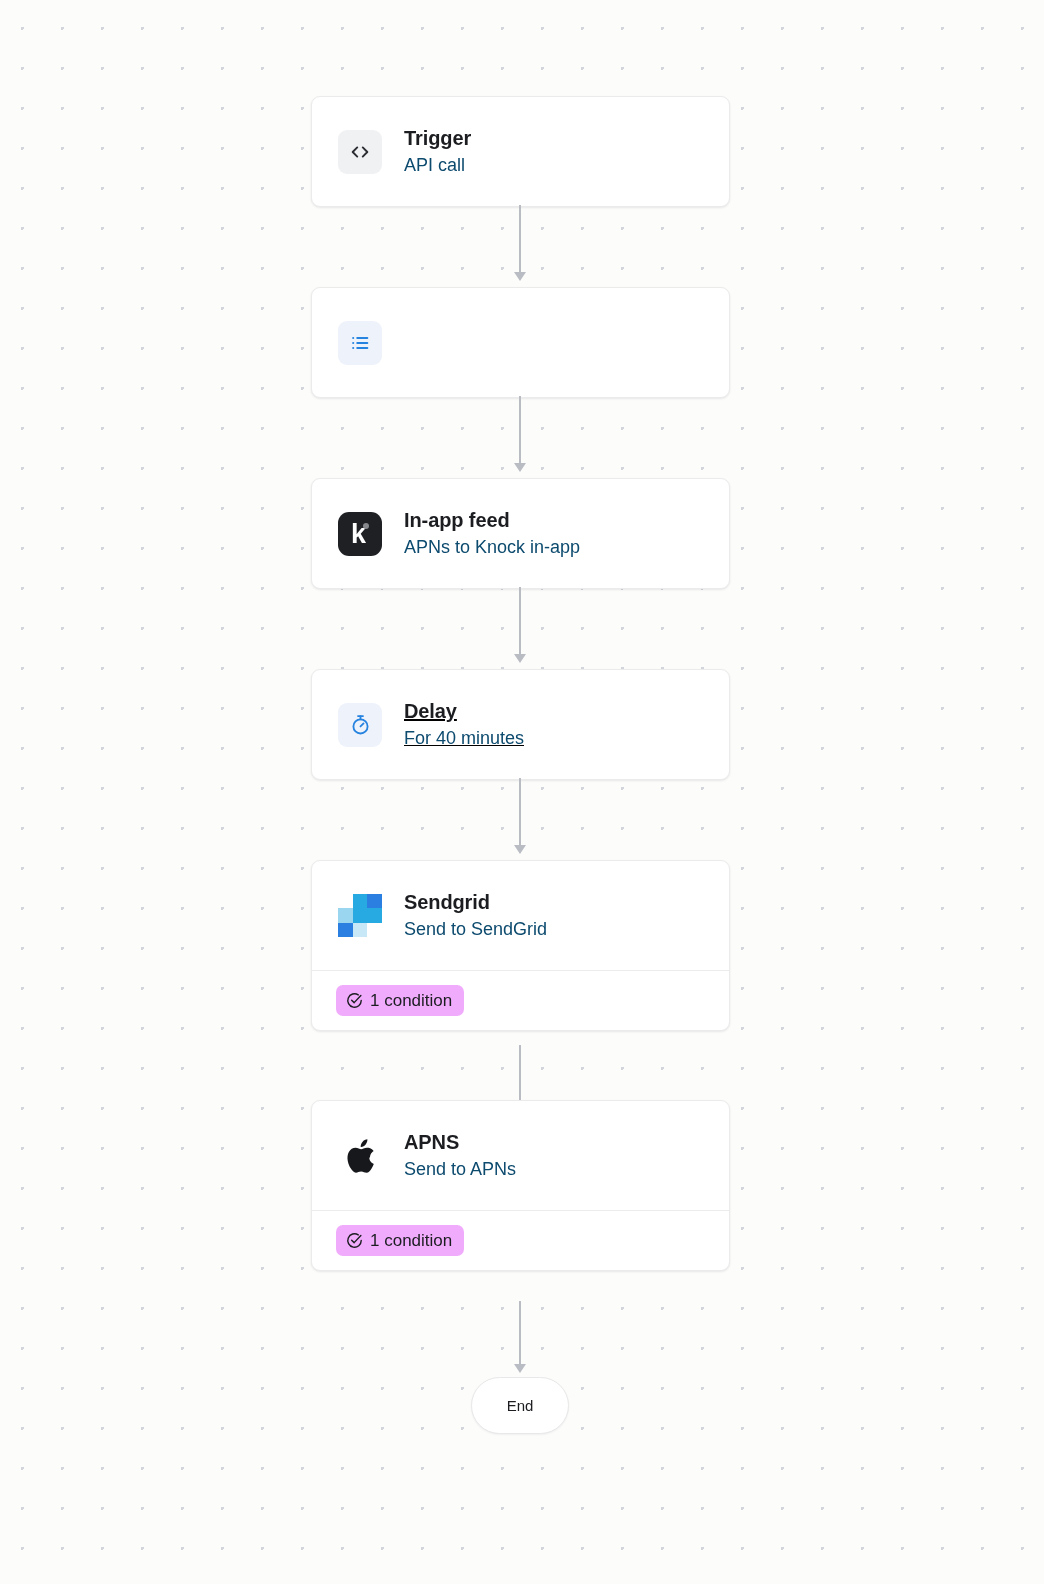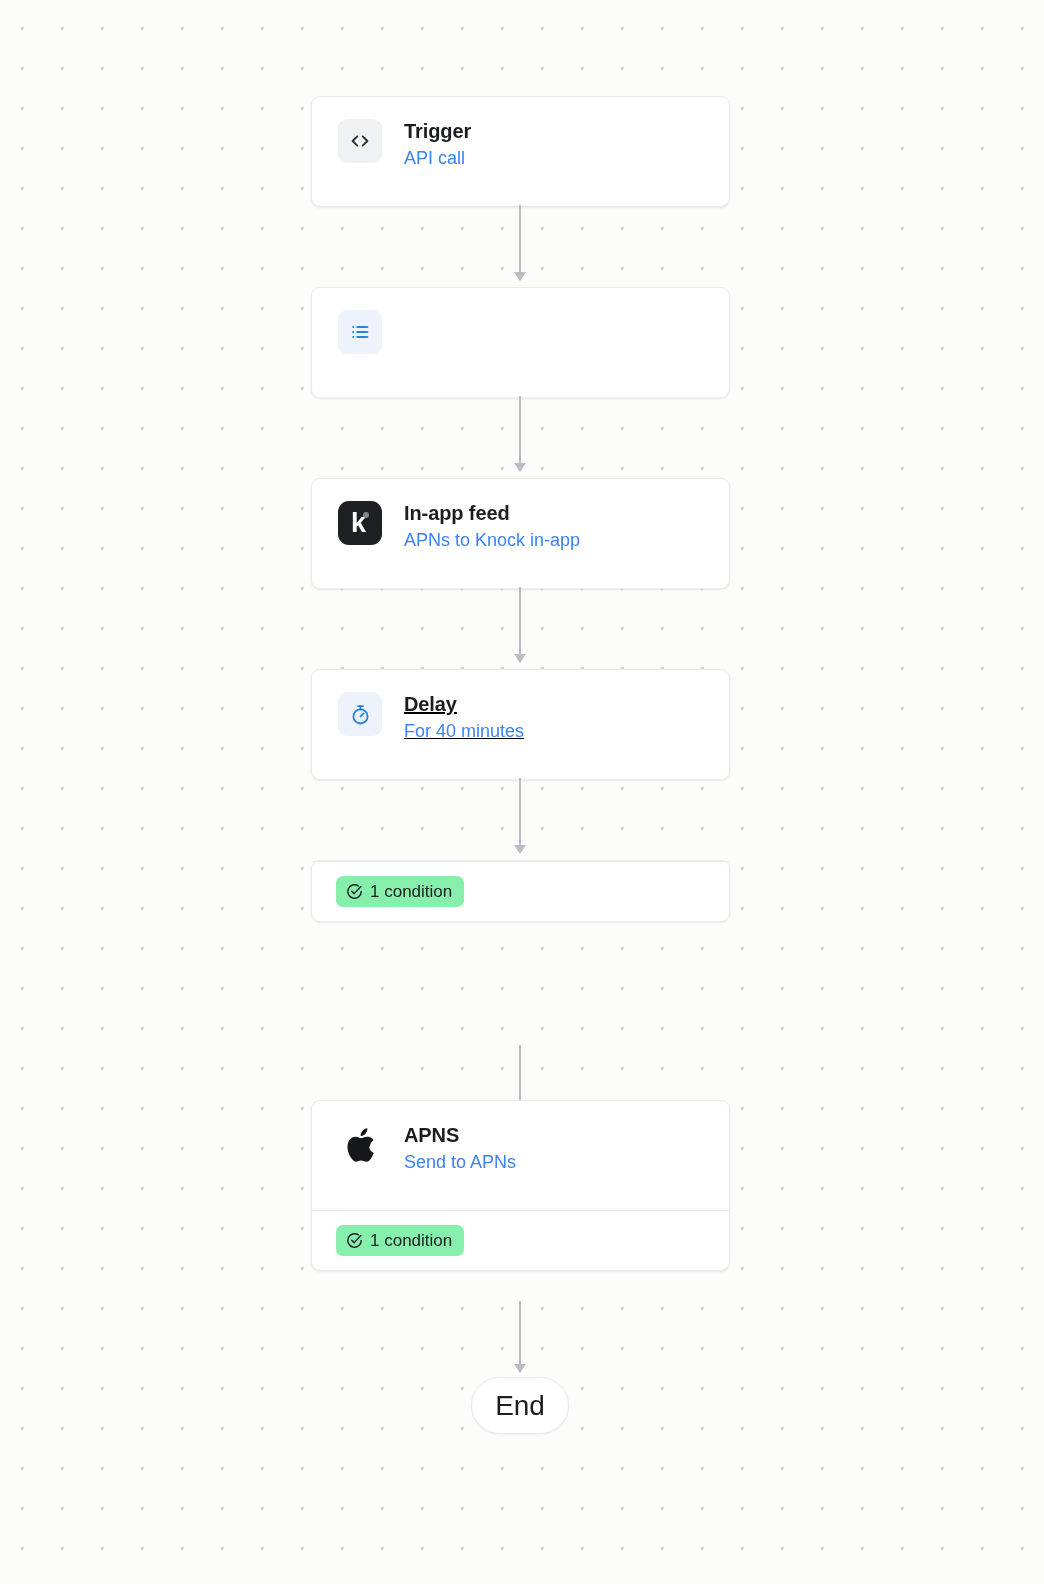--- a/index.html
+++ b/index.html
@@ -34,21 +34,21 @@
     width: 419px;
     background: #ffffff;
     border: 1px solid #ebebeb;
     border-radius: 9px;
     box-shadow: 0 1px 2px rgba(16, 24, 40, 0.05),
                 0 1px 3px rgba(16, 24, 40, 0.04);
   }
 
   .node-main {
     display: flex;
-    align-items: flex-start;
+    align-items: center;
     padding: 22px 0 22px 26px;
     height: 109px;
   }
 
   .node-icon {
     width: 44px;
     height: 44px;
     flex: 0 0 44px;
     border-radius: 9px;
     display: flex;
@@ -66,39 +66,39 @@
   .node-title {
     font-size: 20px;
     font-weight: 600;
     color: #1c1d21;
     letter-spacing: -0.1px;
     line-height: 1.2;
   }
 
   .node-sub {
     font-size: 18px;
-    color: #3b82f6;
+    color: #0c4a6e;
     line-height: 1.25;
     white-space: nowrap;
     overflow: hidden;
     text-overflow: ellipsis;
     max-width: 330px;
   }
 
   
   .node-footer {
     border-top: 1px solid #ececec;
     padding: 14px 0 14px 24px;
   }
 
   .chip {
     display: inline-flex;
     align-items: center;
     gap: 7px;
-    background: #86efac;
+    background: #f0abfc;
     border-radius: 7px;
     padding: 7px 12px 7px 10px;
     font-size: 17px;
     color: #1c1d21;
     line-height: 1;
   }
 
   .chip svg { display: block; }
 
   
@@ -134,21 +134,21 @@
     height: 57px;
     background: #ffffff;
     border: 1px solid #e8e8e8;
     border-radius: 29px;
     display: flex;
     align-items: center;
     justify-content: center;
     box-shadow: 0 1px 2px rgba(16, 24, 40, 0.05);
   }
   .end-label {
-    font-size: 28px;
+    font-size: 15px;
     font-weight: 500;
     color: #1c1d21;
     letter-spacing: -0.1px;
   }
 
   
   .knock-logo {
     width: 44px; height: 44px;
     border-radius: 11px;
     background: #1f2023;
@@ -265,20 +265,37 @@
       </div>
     </div>
   </div>
 
   <div class="connector" style="top:778px; height:76px;">
     <div class="line"></div>
       <div class="head"></div>
   </div>
 
   <div class="node" style="top:860px;">
+    <div class="node-main">
+      <div class="node-icon icon-plain">
+        <div class="sendgrid">
+          <i style="left:14.6px; top:0px;  background:#27aae1;"></i>
+          <i style="left:29.2px; top:0px;  background:#2b7fe0;"></i>
+          <i style="left:0px;    top:14.6px; background:#9bd6f0;"></i>
+          <i style="left:14.6px; top:14.6px; background:#27aae1;"></i>
+          <i style="left:29.2px; top:14.6px; background:#27aae1;"></i>
+          <i style="left:0px;    top:29.2px; background:#2b7fe0;"></i>
+          <i style="left:14.6px; top:29.2px; background:#c8e7f7;"></i>
+        </div>
+      </div>
+      <div class="node-text">
+        <div class="node-title">Sendgrid</div>
+        <div class="node-sub">Send to SendGrid</div>
+      </div>
+    </div>
     <div class="node-footer">
       <span class="chip">
         <span>
           <svg width="17" height="17" viewBox="0 0 24 24" fill="none" stroke="#1c1d21" stroke-width="2" stroke-linecap="round" stroke-linejoin="round">
             <path d="M21.5 12a9.5 9.5 0 1 1-4.2-7.9"></path>
             <polyline points="8,11.5 11.5,15 21,5"></polyline>
           </svg>
         </span>
         <span>1 condition</span>
       </span>

